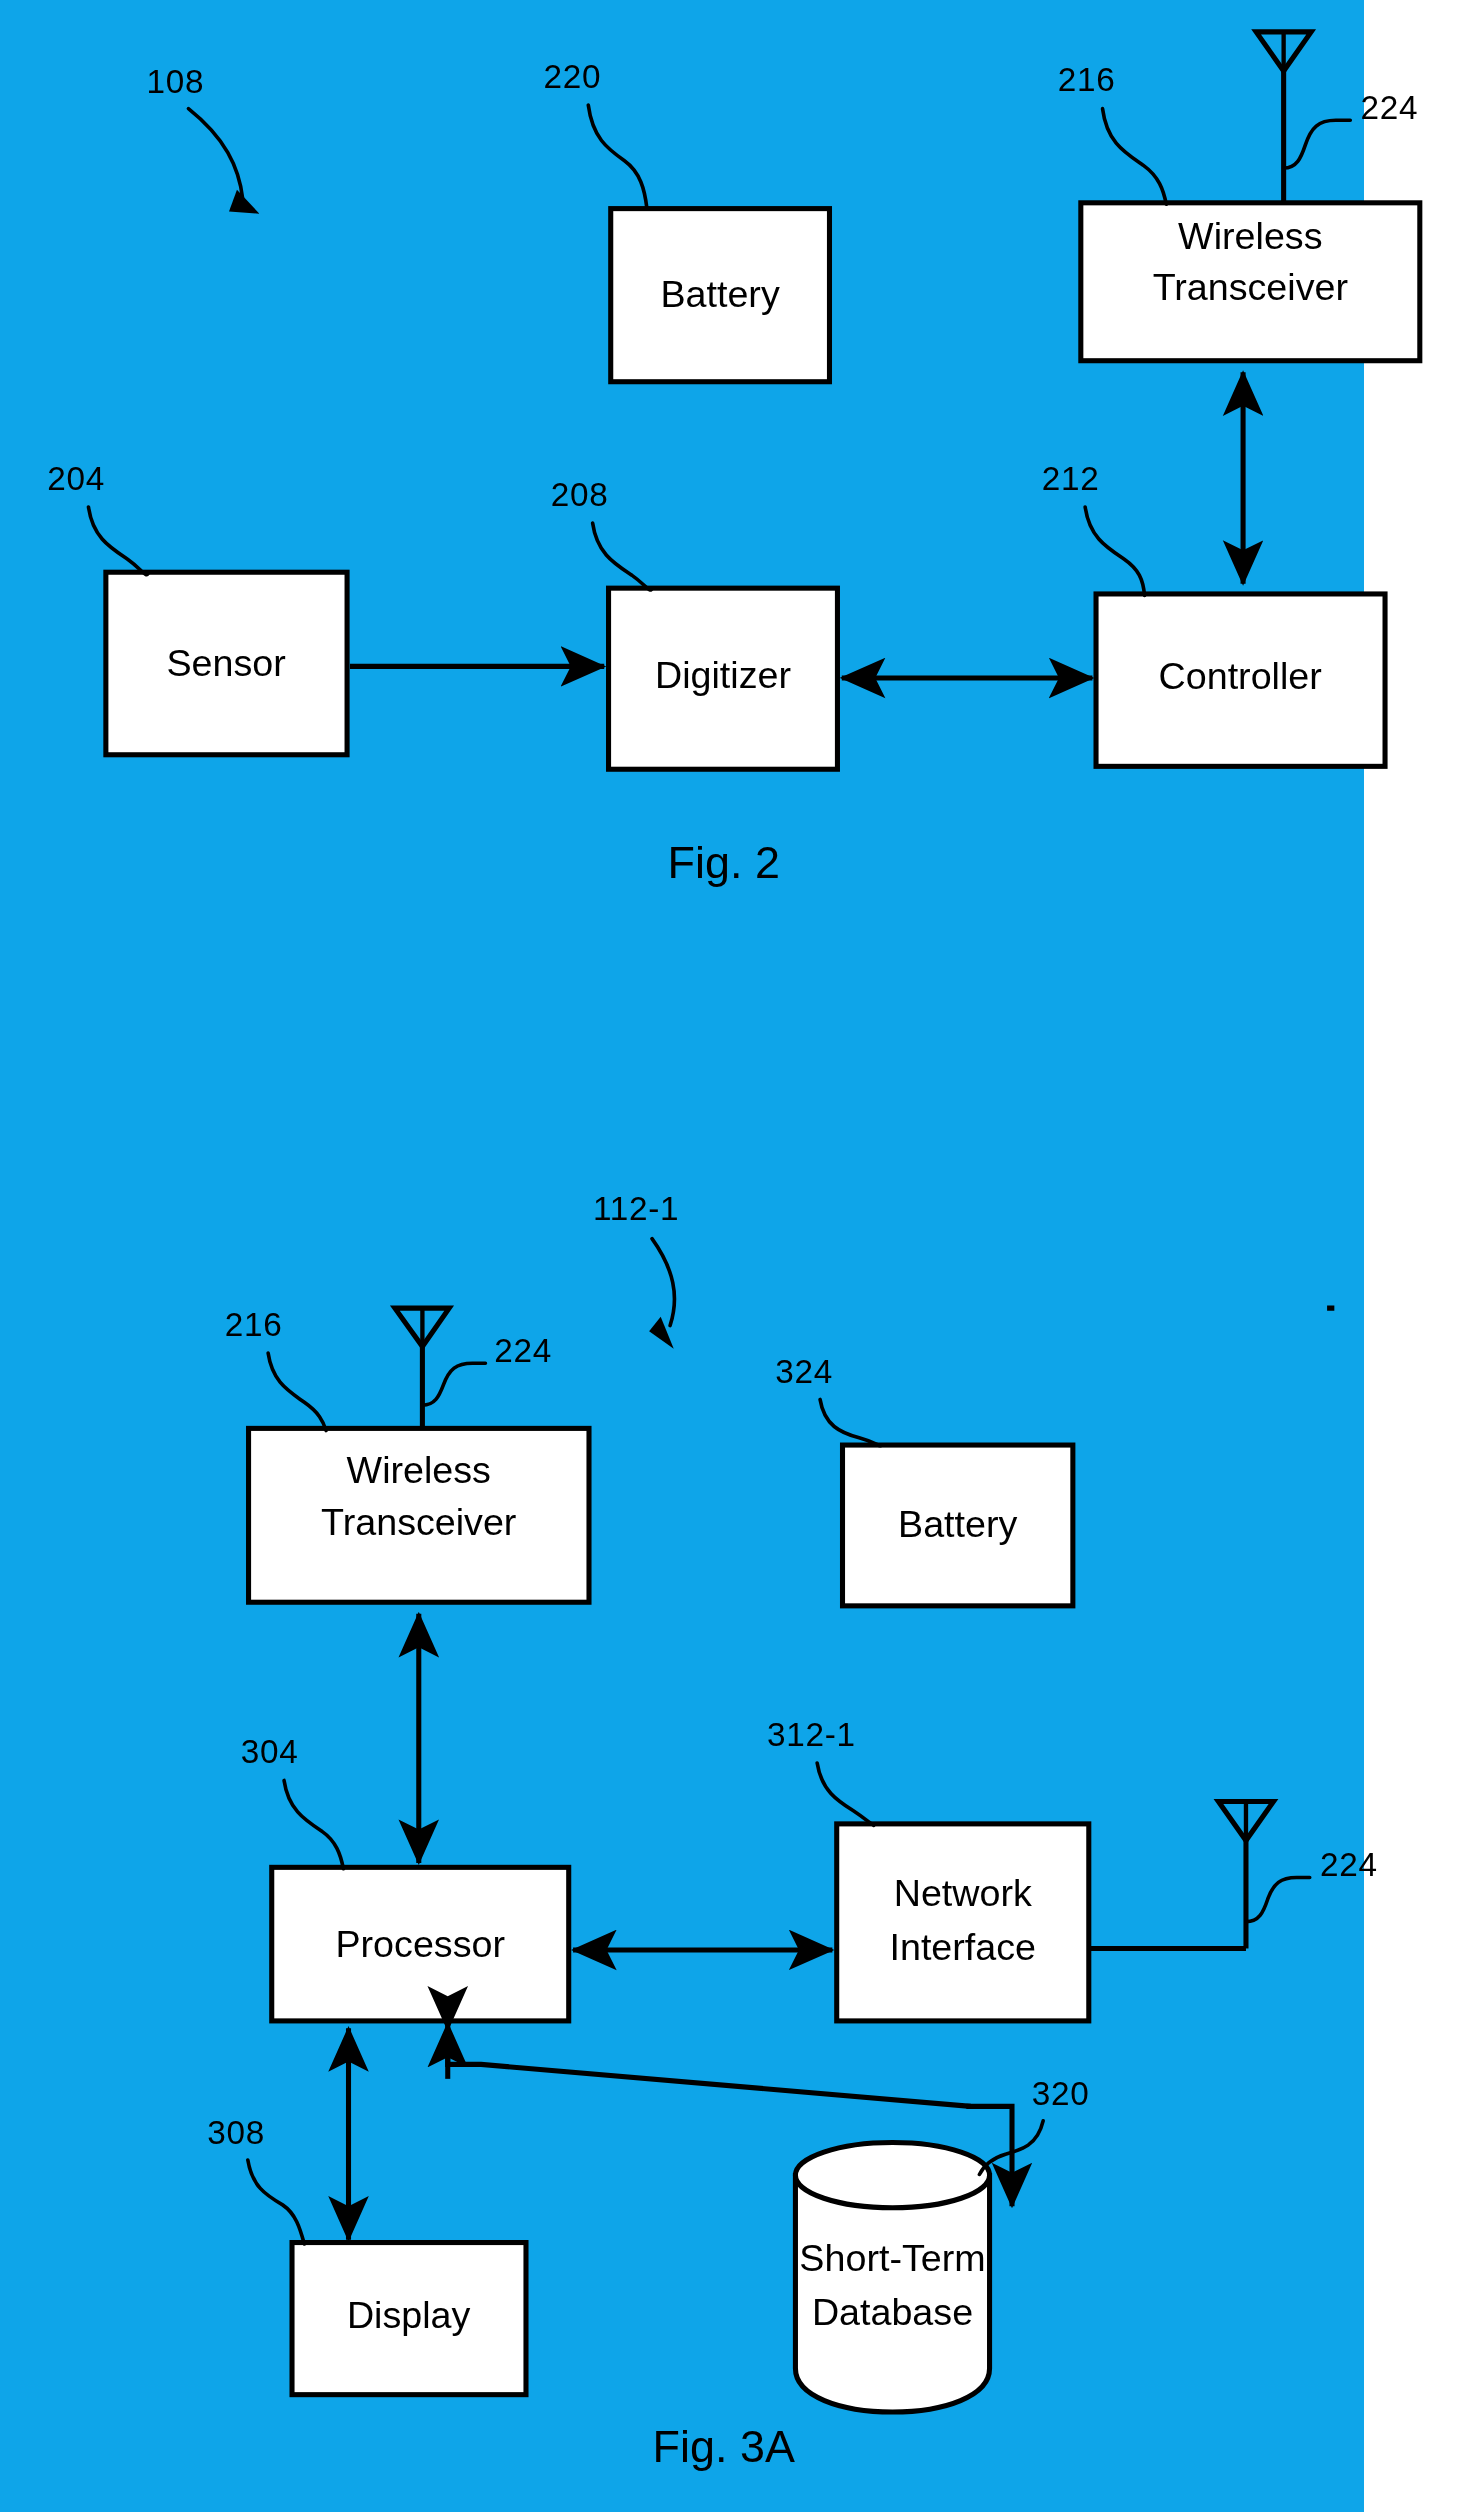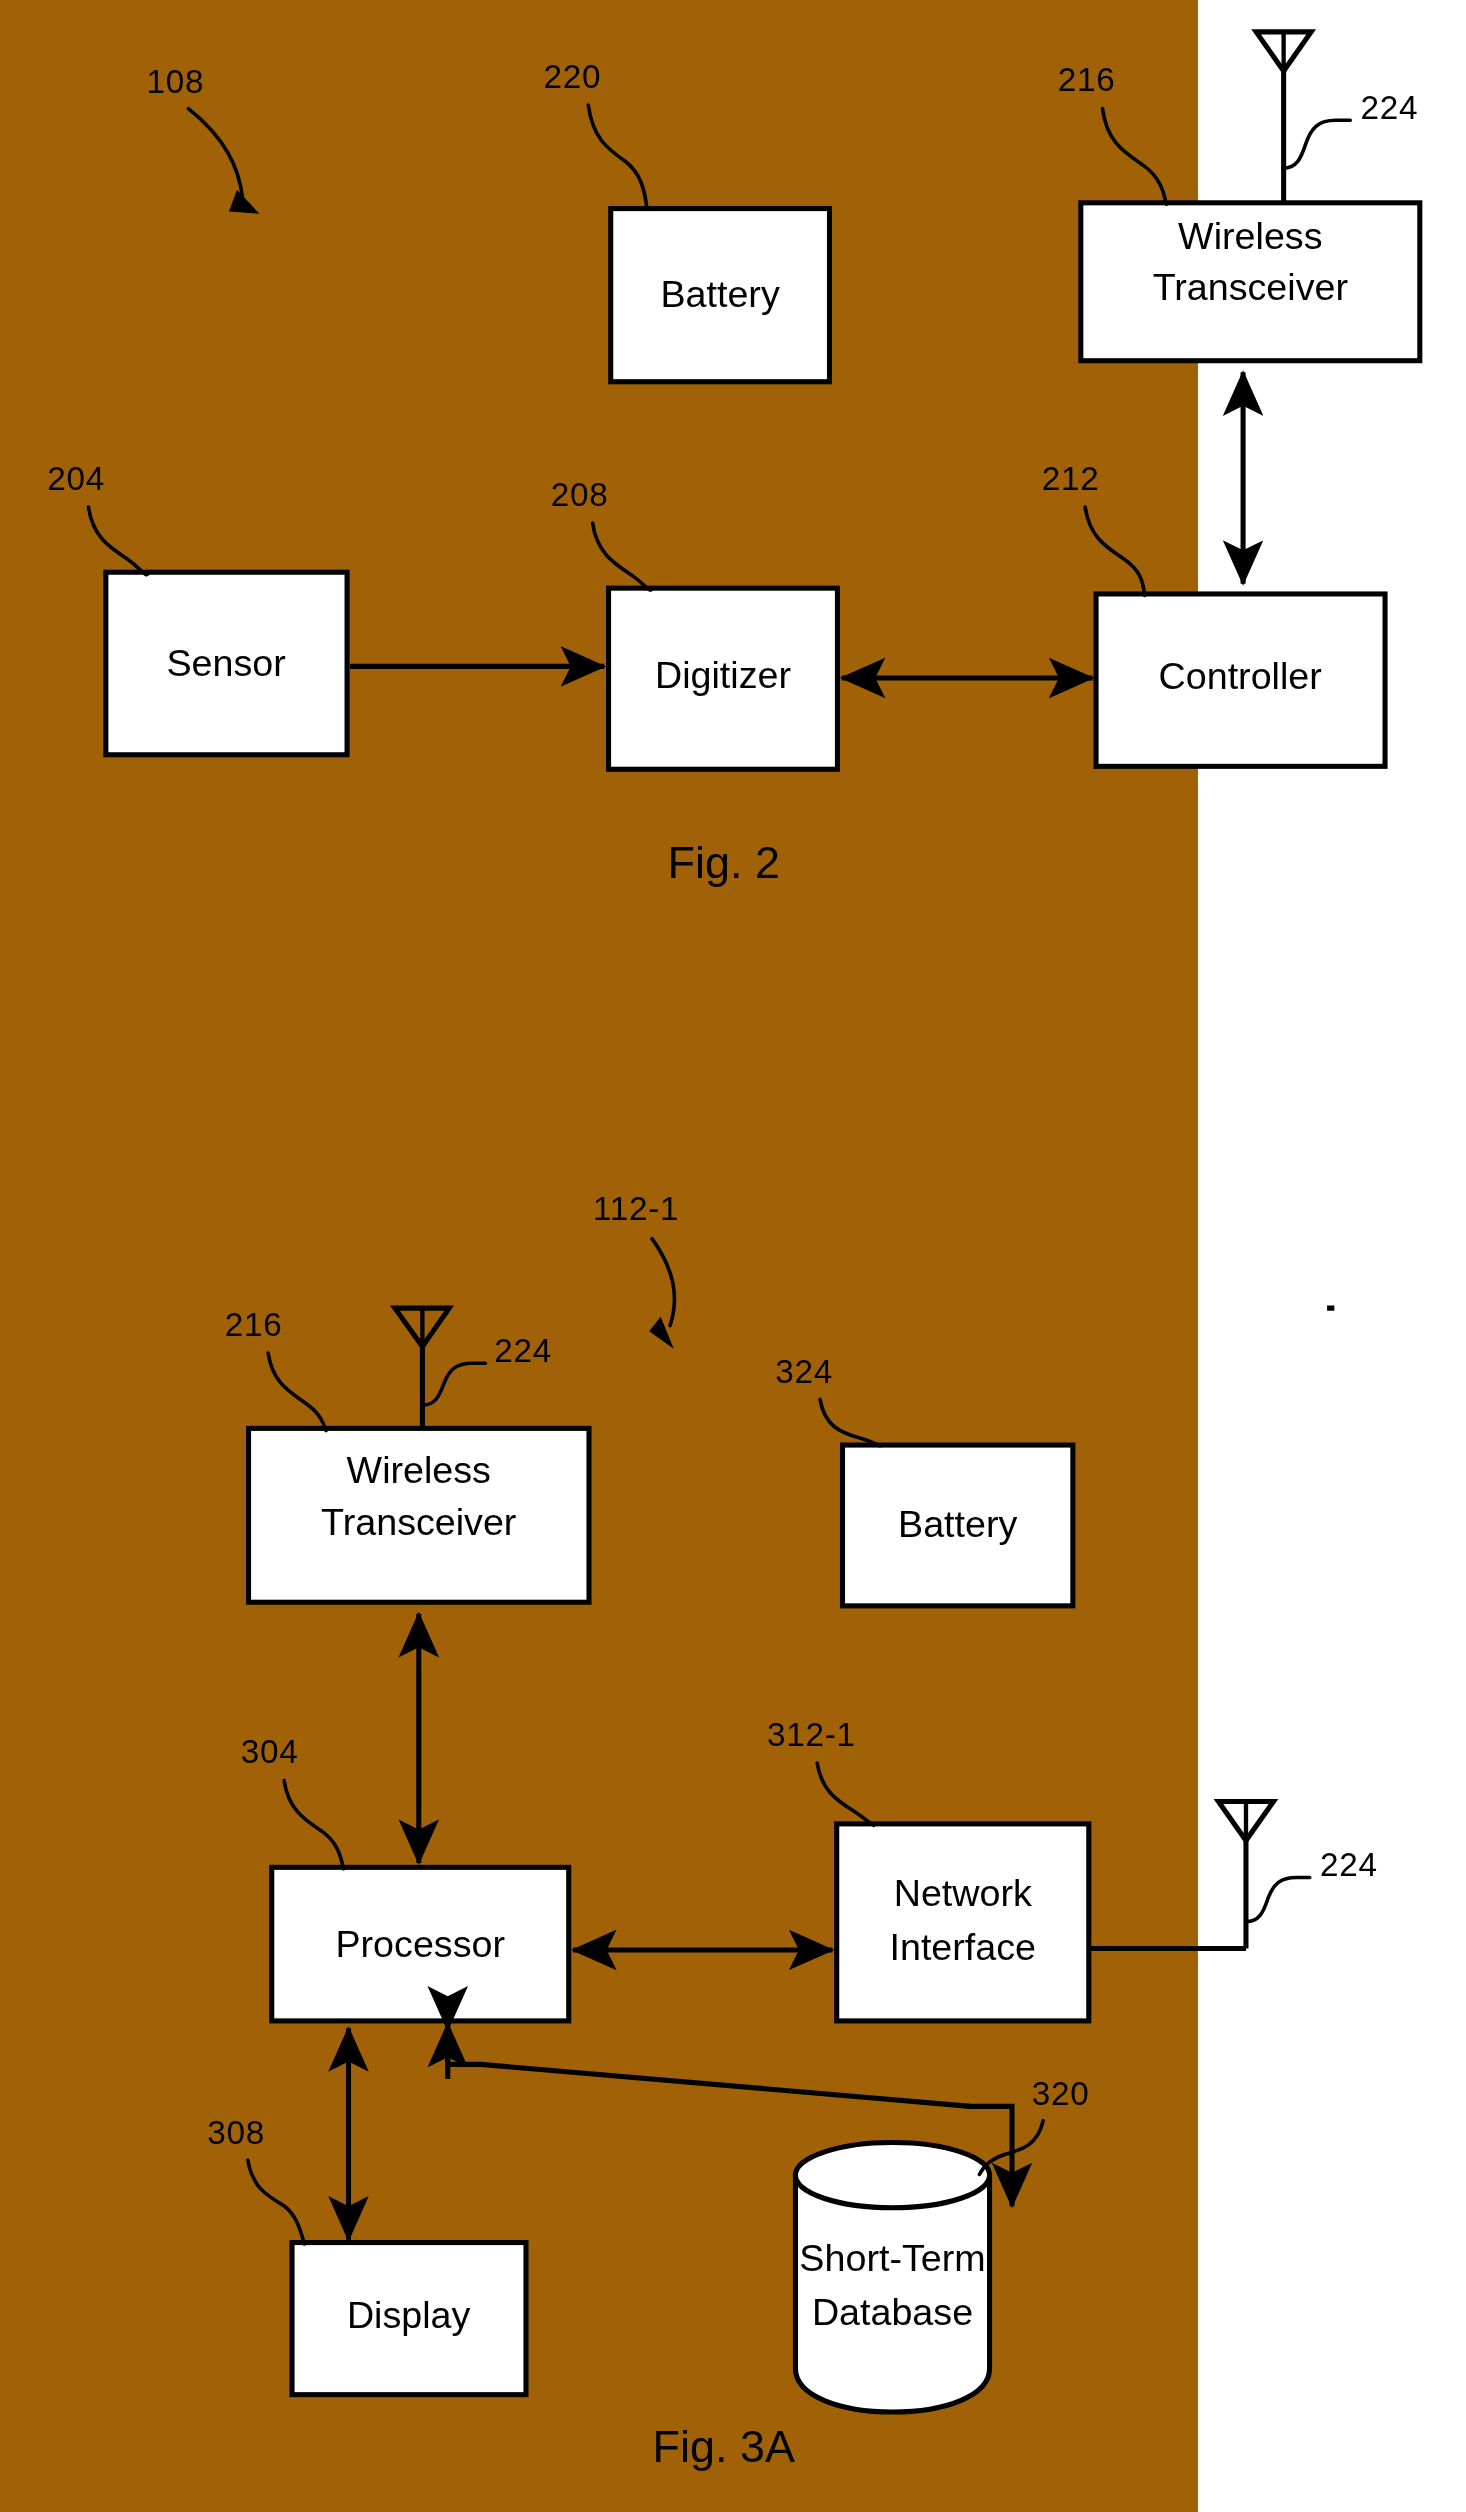--- a/index.html
+++ b/index.html
@@ -10,23 +10,23 @@
   }
   body {
     width: 1467px;
     height: 2512px;
     font-family: "Liberation Sans", sans-serif;
     color: #000000;
     overflow: hidden;
   }
   #sheet {
     position: relative;
-    width: 1198px;
+    width: 1364px;
     height: 2512px;
-    background: #a16207;
+    background: #0ea5e9;
     text-align: center;
   }
   svg.figure-canvas {
     position: absolute;
     top: 0;
     left: 0;
     width: 1467px;
     height: 2512px;
   }
   .box-outline {

